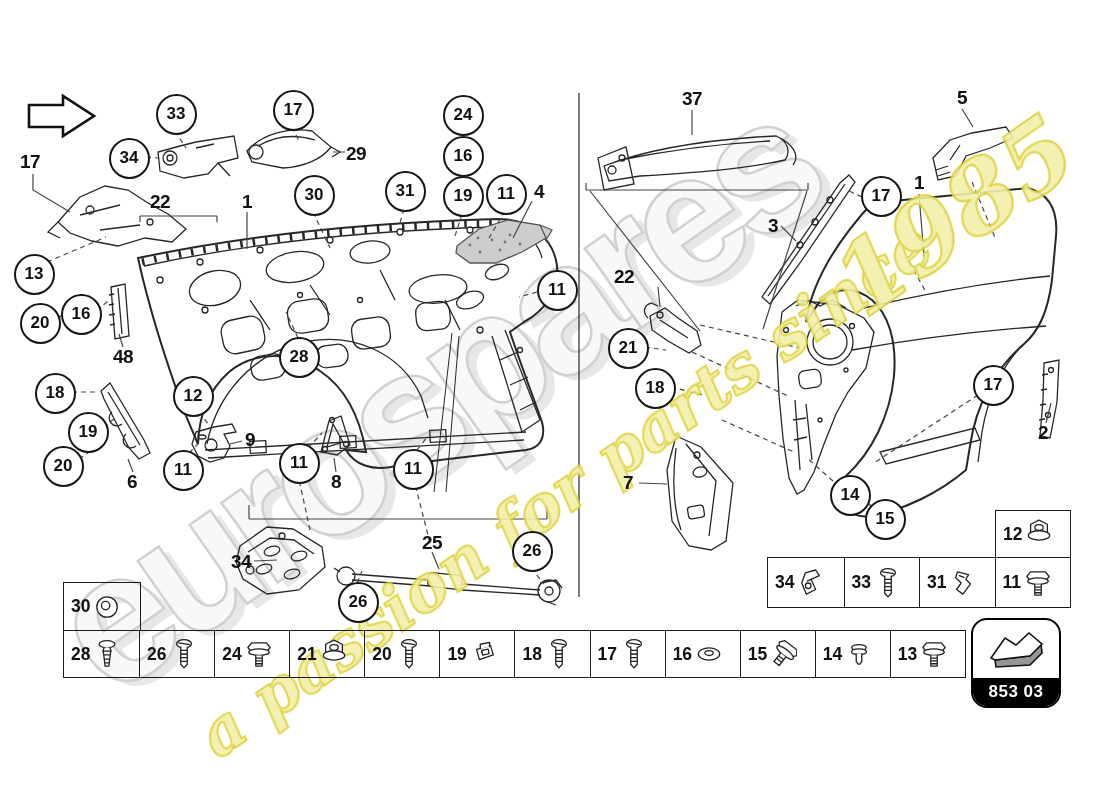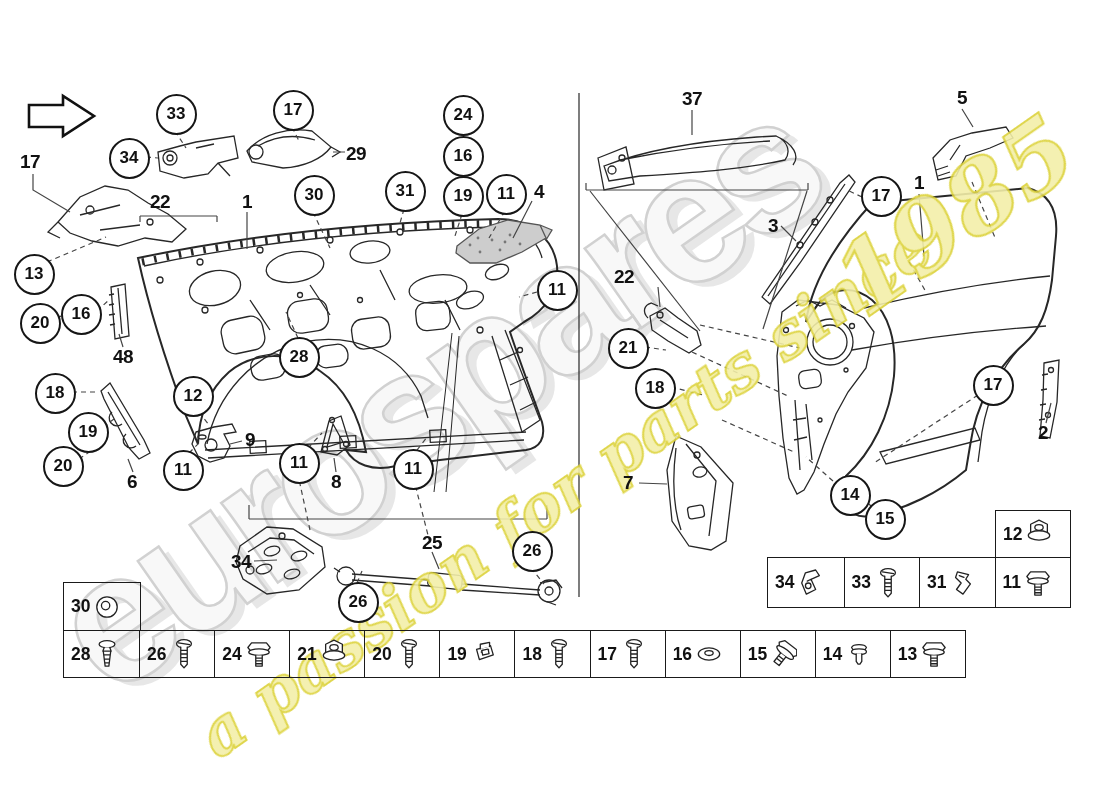--- a/index.html
+++ b/index.html
@@ -386,14 +386,23 @@
         </svg>
       </div>
     <div class="cell" style="width:76px">
       <span class="n">11</span>
       <svg class="ic" viewBox="0 0 28 36">
           <use href="#sym-bolt"></use>
         </svg>
       </div>
   </div>
 
+  <div class="badge">
+    <div class="art">
+      <svg width="66" height="46" viewBox="0 0 66 46">
+        <polygon points="12,34 46,30 58,18 59,27 47,39 13,41" fill="#969696" stroke="#111" stroke-width="1.6"></polygon>
+        <polygon points="8,32 22,12 33,19 46,7 59,18 47,30 46,30 12,34" fill="#fff" stroke="#111" stroke-width="1.6"></polygon>
+      </svg>
+    </div>
+    <div class="code">853 03</div>
+  </div>
 
 </div>
 
 </body></html>

